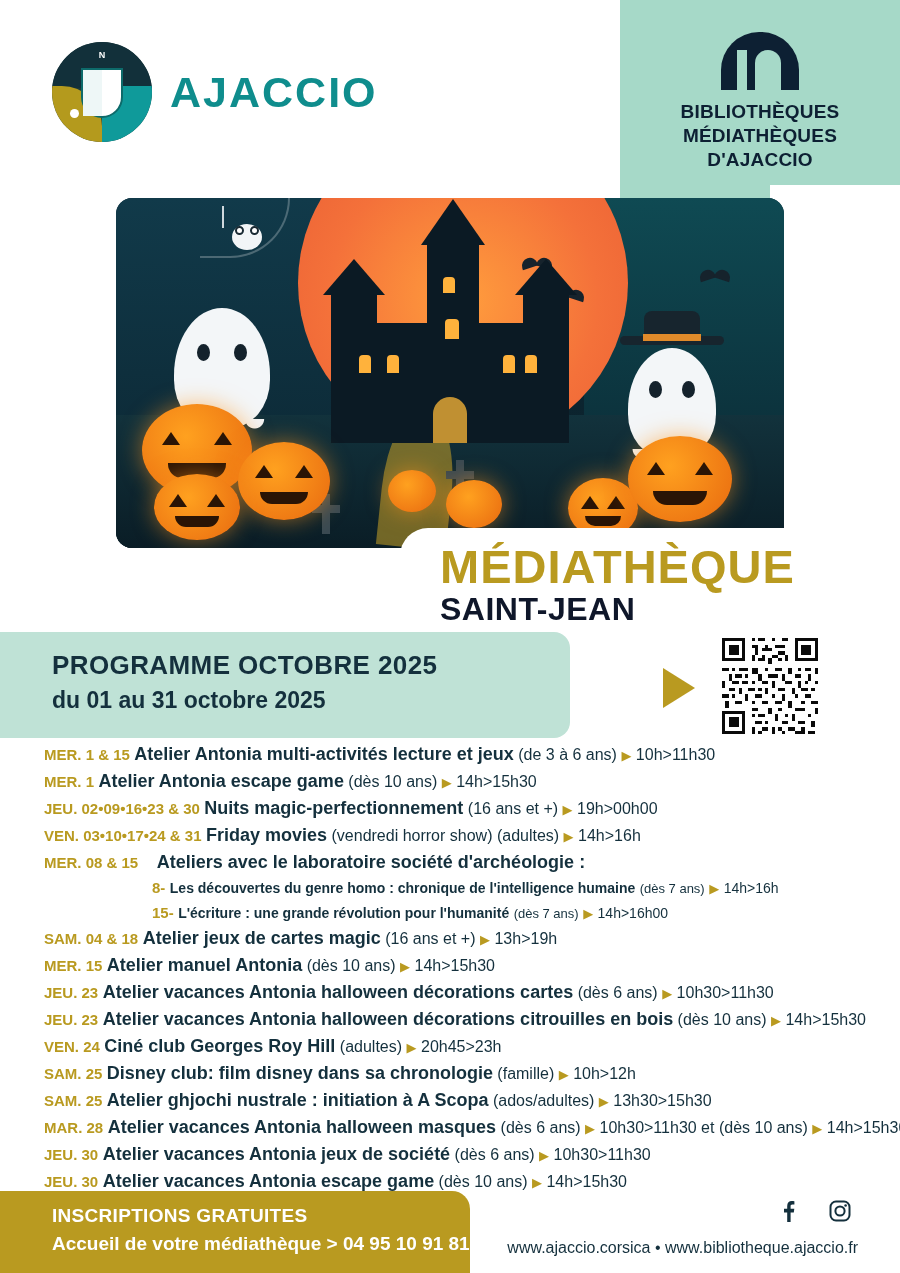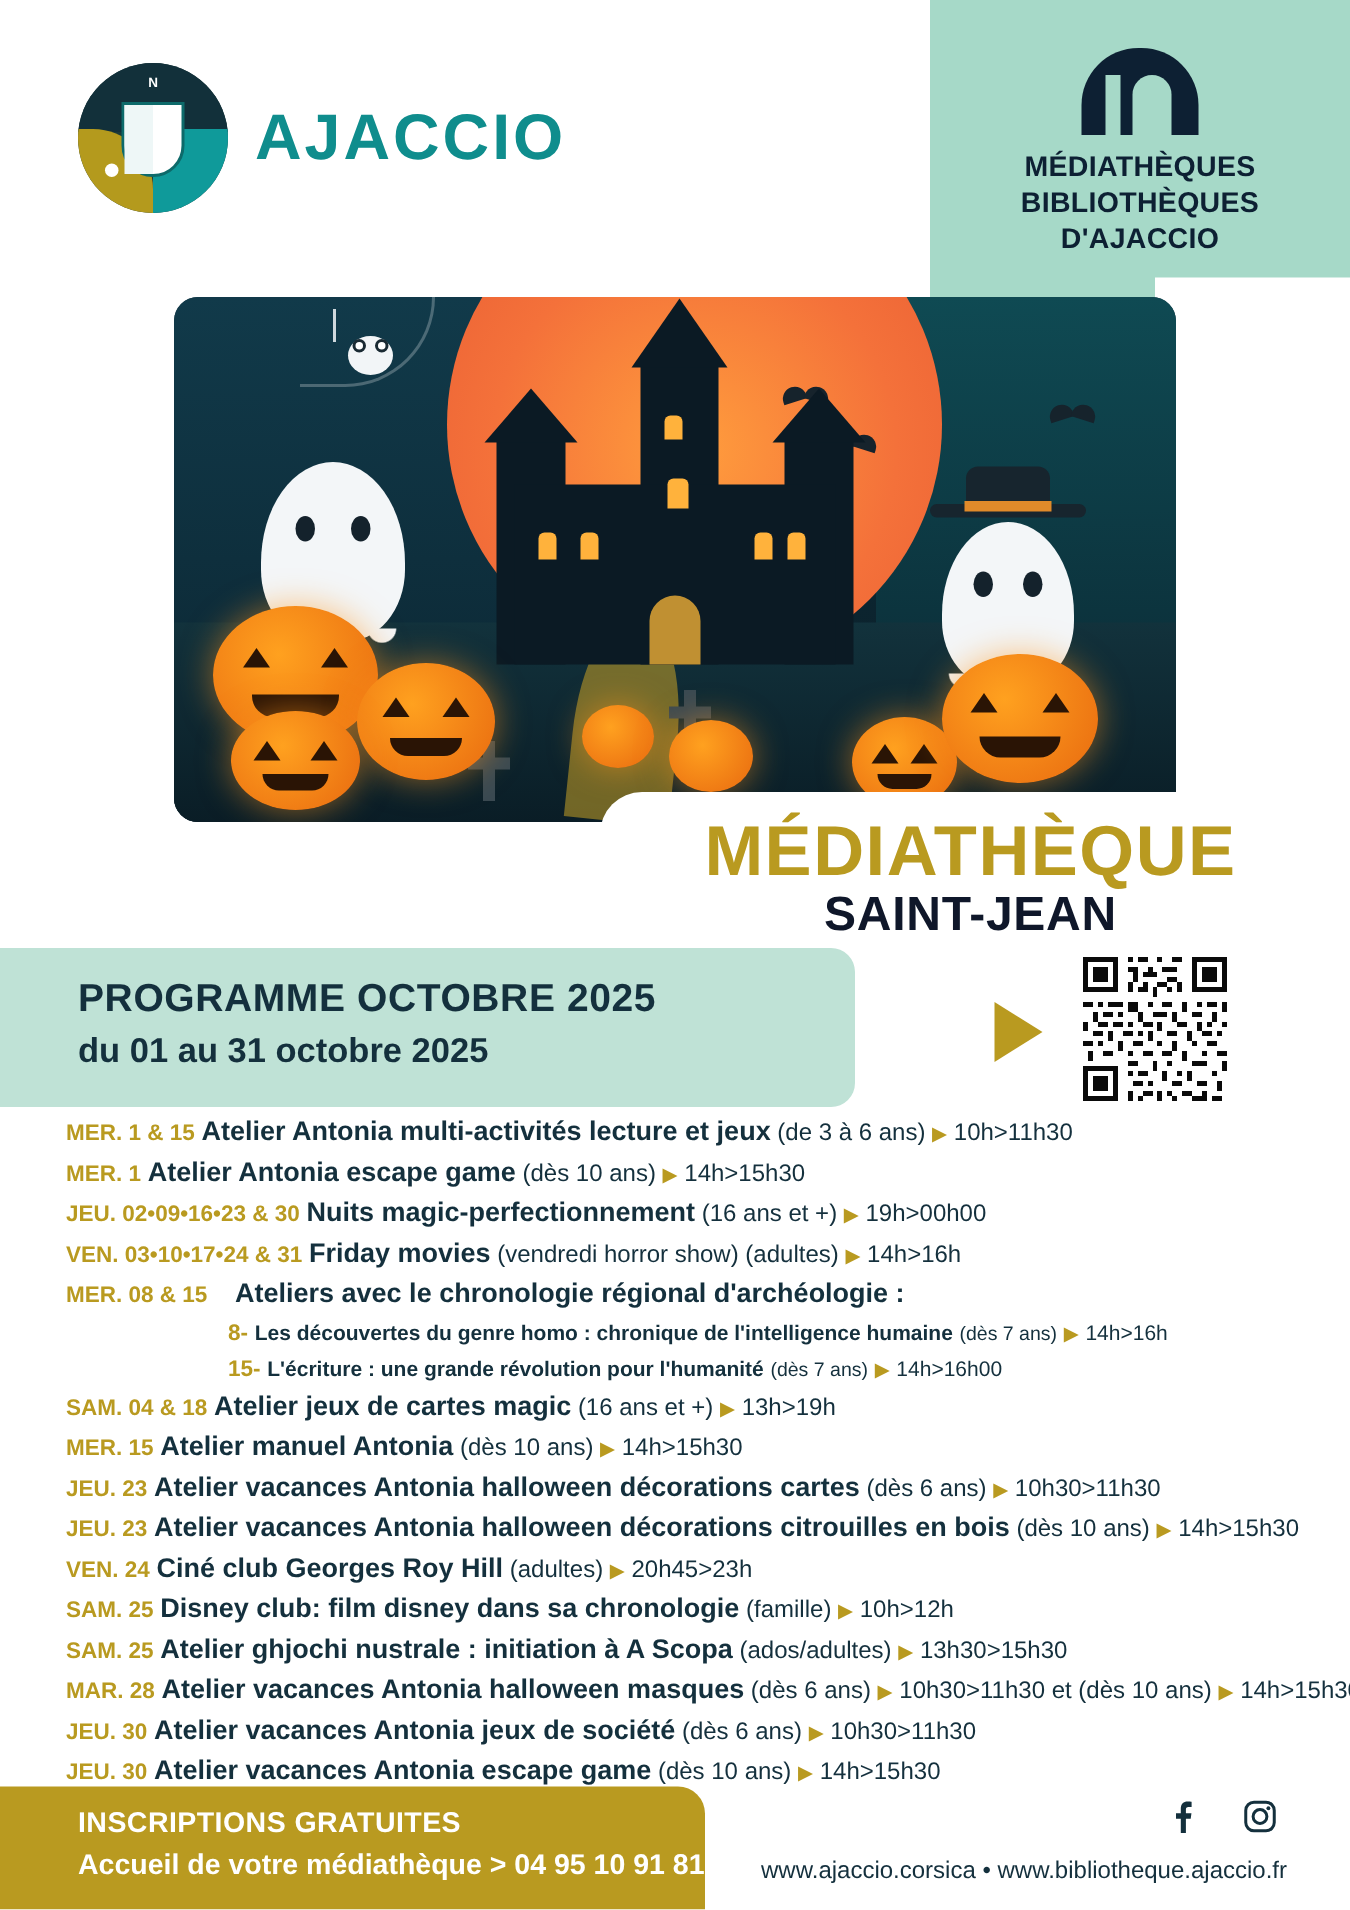--- a/index.html
+++ b/index.html
@@ -217,21 +217,21 @@
 
   
   .titlebox {
     position: absolute;
     right: 0;
     top: 528px;
     width: 500px;
     background: #ffffff;
     border-top-left-radius: 28px;
     padding: 14px 46px 10px 40px;
-    text-align: center;
+    text-align: left;
   }
   .titlebox .mediatheque {
     font-size: 47px;
     font-weight: bold;
     color: #b99a20;
     letter-spacing: 1px;
     line-height: 1.05;
   }
   .titlebox .saintjean {
     font-size: 32px;
@@ -345,22 +345,22 @@
         </div>
     </div>
     <div class="citytext">
       <div class="ajaccio">AJACCIO</div>
     </div>
   </div>
 
   <div class="mblogo">
     <div class="glyph"></div>
     <div class="lines">
+      <div>BIBLIOTHÈQUES</div>
       <div>MÉDIATHÈQUES</div>
-      <div>BIBLIOTHÈQUES</div>
       <div>D'AJACCIO</div>
     </div>
   </div>
 </div>
 
 <div class="hero">
   <div class="sky-left"></div>
   <div class="sky-right"></div>
   <div class="moon"></div>
   <div class="ground"></div>
@@ -595,21 +595,21 @@
   <div class="row">
     <span class="date">VEN. 03•10•17•24 &amp; 31</span>
     <span class="ttl">Friday movies</span>
     <span class="aud">(vendredi horror show) (adultes)</span>
     <span class="tri">▶</span>
     <span class="hr">14h&gt;16h</span>
   </div>
 
   <div class="row">
     <span class="date">MER. 08 &amp; 15</span>
-    <span class="ttl indent-title">Ateliers avec le chronologie régional d'archéologie :</span>
+    <span class="ttl indent-title">Ateliers avec le laboratoire société d'archéologie :</span>
   </div>
 
   <div class="row sub">
     <span class="date">8-</span>
     <span class="ttl">Les découvertes du genre homo : chronique de l'intelligence humaine</span>
     <span class="aud">(dès 7 ans)</span>
     <span class="tri">▶</span>
     <span class="hr">14h&gt;16h</span>
   </div>
 

